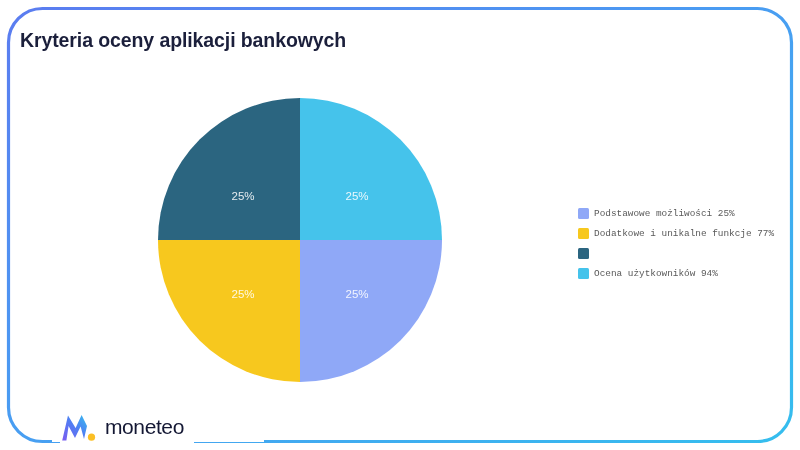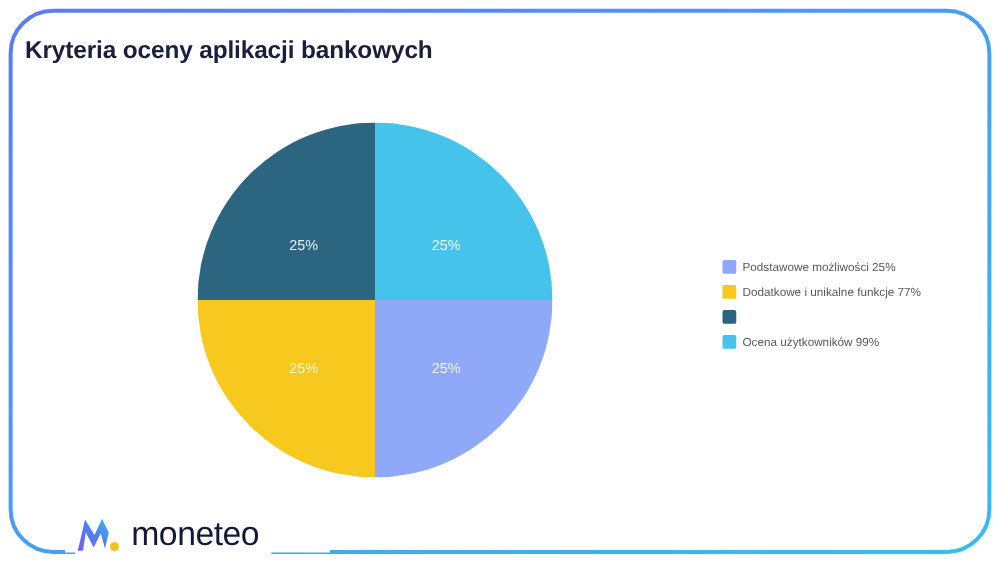--- a/index.html
+++ b/index.html
@@ -81,37 +81,37 @@
     width: 11px;
     height: 11px;
     border-radius: 1.5px;
     flex: 0 0 auto;
     margin-right: 5px;
   }
   .legend-label {
     font-size: 9.4px;
     color: #595959;
     white-space: nowrap;
-    font-family: Liberation Sans, sans-serif;
+    font-family: Liberation Mono, monospace;
   }
 
   
   #logo {
     position: absolute;
     left: 60px;
     top: 408px;
     height: 38px;
     display: flex;
     align-items: center;
     background: #ffffff;
     padding-right: 10px;
   }
   #logo-mark { width: 36px; height: 30px; display: block; }
   #logo-text {
-    font-size: 27px;
+    font-size: 21px;
     color: #141834;
     margin-left: 9px;
     letter-spacing: -0.4px;
     font-family: "Liberation Sans", sans-serif;
   }
 </style>
 </head>
 <body>
 
 <div id="stage">
@@ -159,21 +159,21 @@
     </div>
     <div class="legend-row">
       <span class="legend-swatch" style="background: rgb(247, 200, 30);"></span>
       <span class="legend-label">Dodatkowe i unikalne funkcje 77%</span>
     </div>
     <div class="legend-row">
       <span class="legend-swatch" style="background: rgb(43, 101, 128);"></span>
     </div>
     <div class="legend-row">
       <span class="legend-swatch" style="background: rgb(69, 195, 235);"></span>
-      <span class="legend-label">Ocena użytkowników 99%</span>
+      <span class="legend-label">Ocena użytkowników 94%</span>
     </div>
   </div>
 
   <div id="logo">
     <svg id="logo-mark" viewBox="0 0 36 30" xmlns="http://www.w3.org/2000/svg">
       <defs>
         <linearGradient id="markGrad" x1="0" y1="1" x2="1" y2="0">
           <stop offset="0%" stop-color="#7B5BF0"></stop>
           <stop offset="55%" stop-color="#4F7FF3"></stop>
           <stop offset="100%" stop-color="#35BEEE"></stop>

